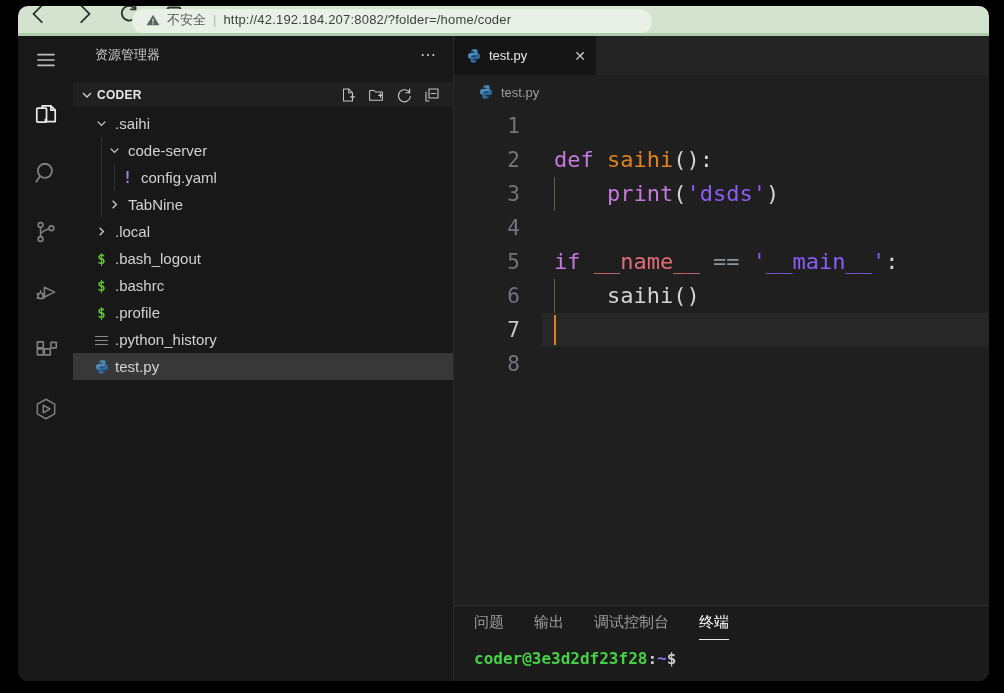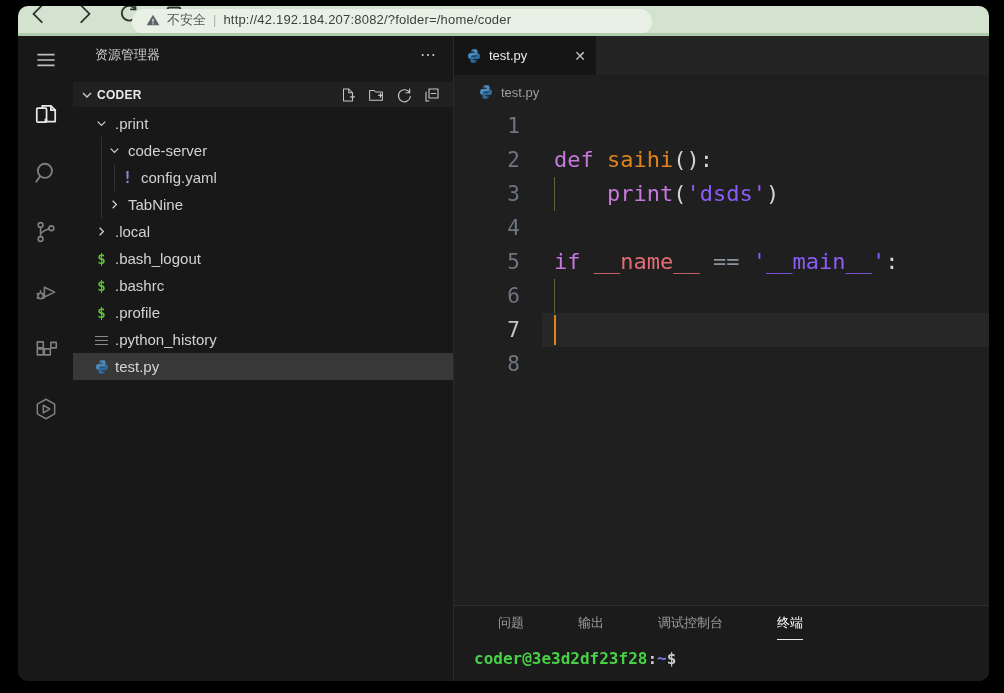--- a/index.html
+++ b/index.html
@@ -85,21 +85,21 @@
   .ctext { position:absolute; left:100px; top:0; }
   .iguide { position:absolute; left:100px; top:0; bottom:0; width:1px; background:#62623a; }
   .cursor { position:absolute; left:100px; top:2px; bottom:2px; width:2px; background:#e0821a; }
   .tok-kw { color:#c678dd; } .tok-fn { color:#e0821f; } .tok-str { color:#8b5cf6; }
   .tok-dunder { color:#e06c75; } .tok-op { color:#8b949e; } .tok-plain { color:#d4d4d4; }
 
   
   .panel { height:76px; flex:none; border-top:1px solid #2f2f2f; background:#1b1b1b;
            display:flex; flex-direction:column; }
   .panel-tabs { height:34px; display:flex; align-items:flex-end; gap:30px; padding:0 0 0 20px; flex:none; }
-  .ptab { font-size:13px; color:#9d9d9d; padding-bottom:7px; border-bottom:1px solid transparent; cursor:pointer;margin-left:24px; }
+  .ptab { font-size:15px; color:#9d9d9d; padding-bottom:7px; border-bottom:1px solid transparent; cursor:pointer; }
   .ptab.active { color:#ffffff; border-bottom-color:#e7e7e7; }
   .terminal { padding-left:20px; margin-top:9px; font-family:"DejaVu Sans Mono", monospace;
               font-weight:bold; font-size:16px; white-space:pre; }
   .t-user { color:#46d146; } .t-colon { color:#cccccc; } .t-path { color:#7b7bf0; } .t-dollar { color:#cccccc; }
 </style>
 </head>
 <body>
 
 <div class="window">
 
@@ -233,21 +233,21 @@
               </svg></span>
           </span>
       </div>
       <div class="tree" id="tree">
           <div class="trow" style="padding-left: 20px;">
             <span class="slot">
               <svg viewBox="0 0 16 16" fill="none" stroke="currentColor" stroke-width="1.4">
                 <path d="M4 6l4 4 4-4"></path>
               </svg>
             </span>
-            <span>.print</span>
+            <span>.saihi</span>
           </div>
           <div class="trow" style="padding-left: 33px;">
             <span class="slot">
               <svg viewBox="0 0 16 16" fill="none" stroke="currentColor" stroke-width="1.4">
                 <path d="M4 6l4 4 4-4"></path>
               </svg>
             </span>
             <span>code-server</span>
           </div>
           <div class="trow" style="padding-left: 46px;">
@@ -331,21 +331,21 @@
             </svg>
           </span>
         <span>test.py</span>
       </div>
       <div class="code" id="code">
           <div class="code-line"><span class="gutter">1</span><span class="ctext"></span></div>
           <div class="code-line"><span class="gutter">2</span><span class="ctext"><span class="tok-kw">def</span><span class="tok-plain"> </span><span class="tok-fn">saihi</span><span class="tok-plain">():</span></span></div>
           <div class="code-line"><span class="gutter">3</span><span class="iguide"></span><span class="ctext"><span class="tok-plain">    </span><span class="tok-kw">print</span><span class="tok-plain">(</span><span class="tok-str">'dsds'</span><span class="tok-plain">)</span></span></div>
           <div class="code-line"><span class="gutter">4</span><span class="ctext"></span></div>
           <div class="code-line"><span class="gutter">5</span><span class="ctext"><span class="tok-kw">if</span><span class="tok-plain"> </span><span class="tok-dunder">__name__</span><span class="tok-plain"> </span><span class="tok-op">==</span><span class="tok-plain"> </span><span class="tok-str">'__main__'</span><span class="tok-plain">:</span></span></div>
-          <div class="code-line"><span class="gutter">6</span><span class="iguide"></span></div>
+          <div class="code-line"><span class="gutter">6</span><span class="iguide"></span><span class="ctext"><span class="tok-plain">    saihi()</span></span></div>
           <div class="code-line current"><div class="hl"></div><span class="gutter">7</span><span class="cursor"></span><span class="ctext"></span></div>
           <div class="code-line"><span class="gutter">8</span><span class="ctext"></span></div>
         </div>
 
       <div class="panel">
         <div class="panel-tabs" id="panel-tabs">
             <div class="ptab">问题</div>
             <div class="ptab">输出</div>
             <div class="ptab">调试控制台</div>
             <div class="ptab active">终端</div>

